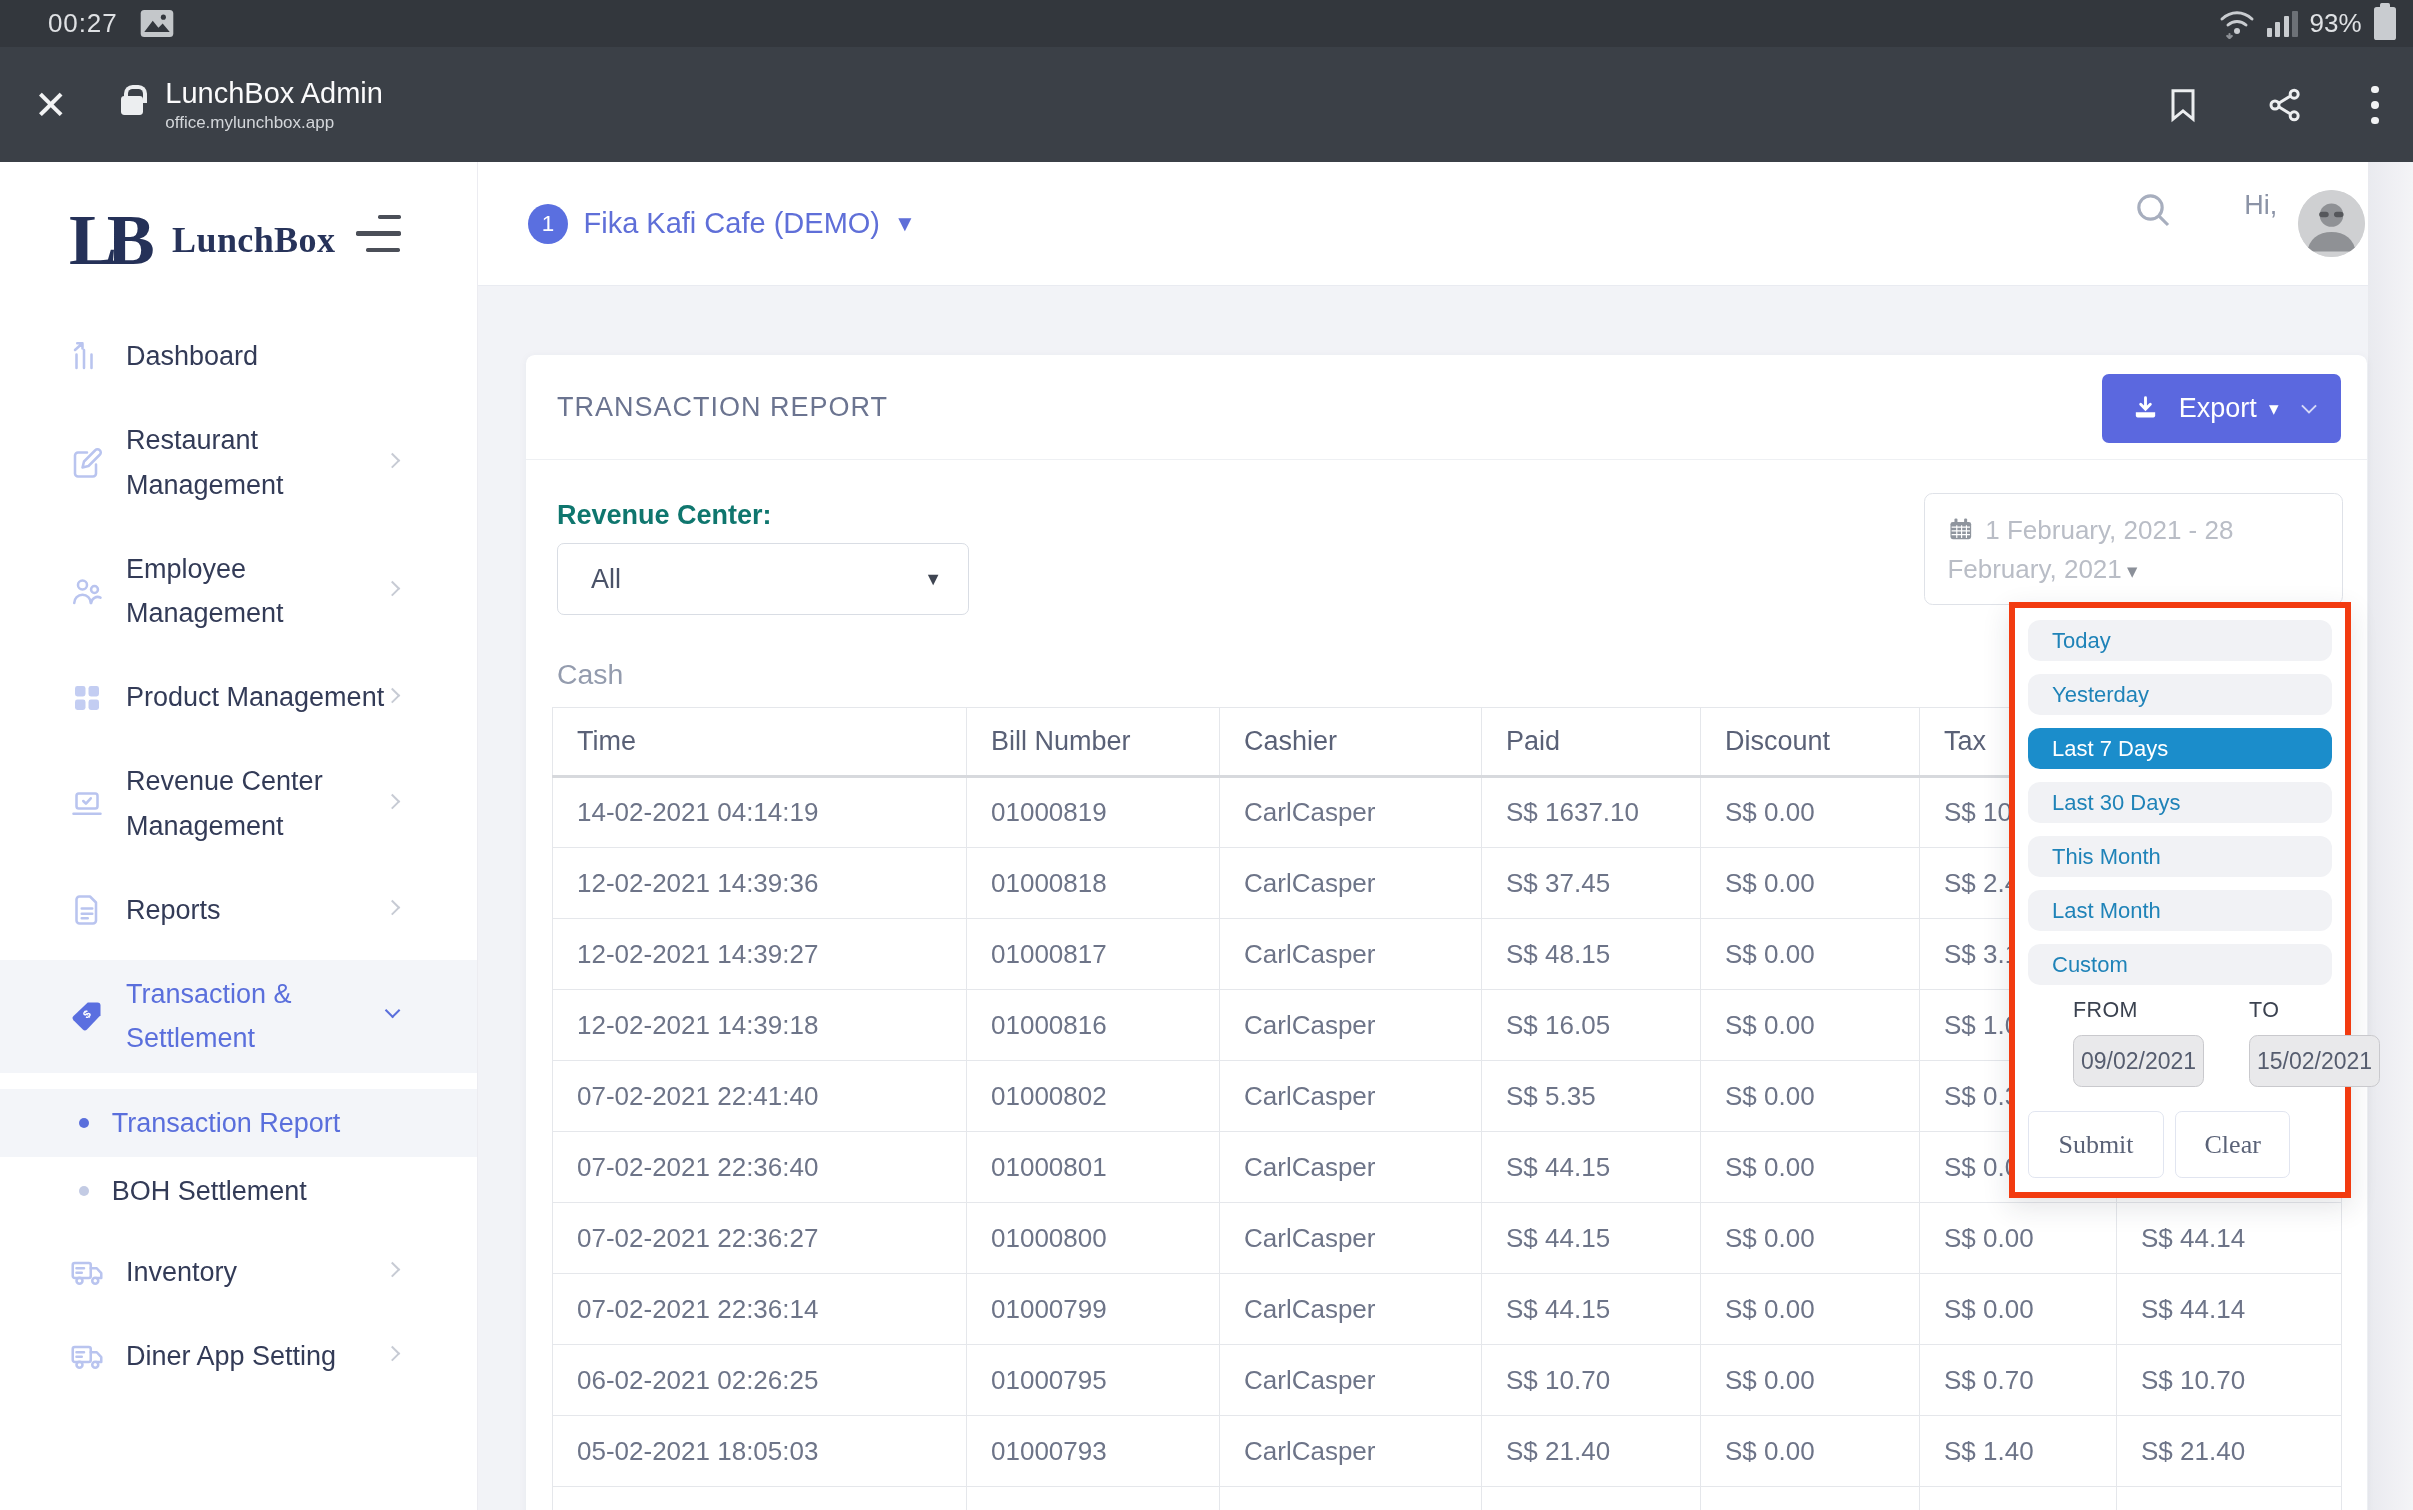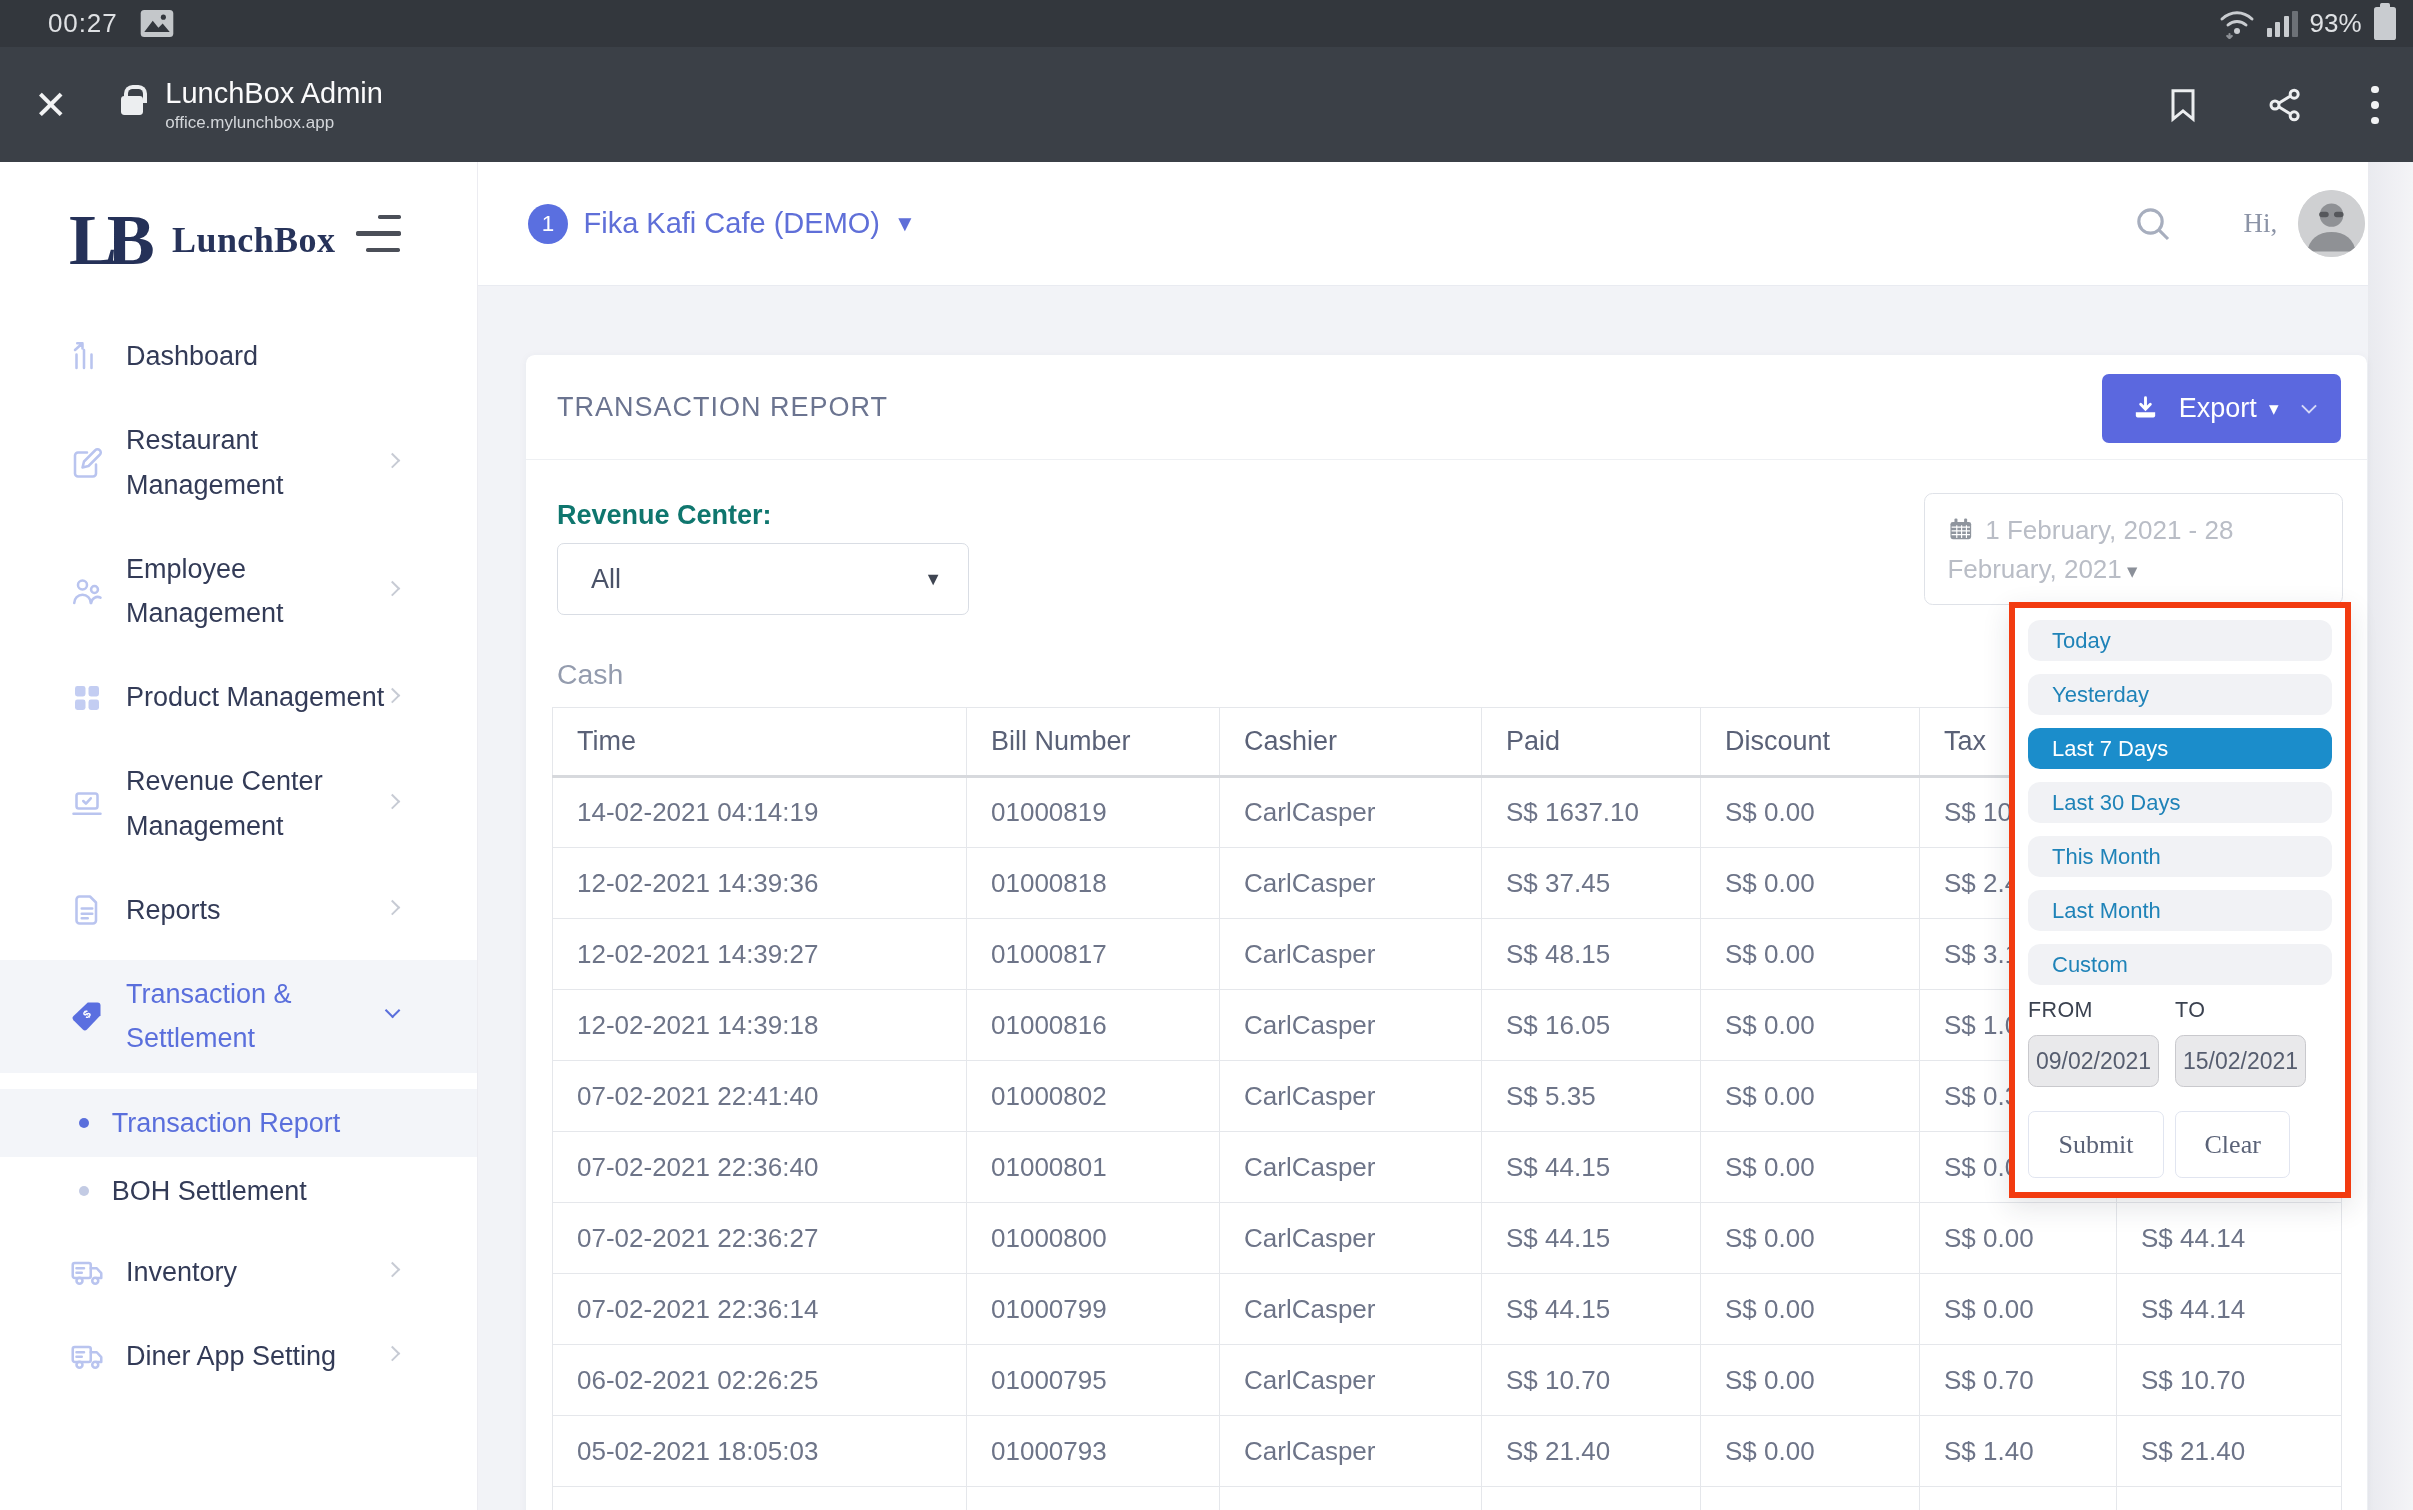--- a/index.html
+++ b/index.html
@@ -65,21 +65,21 @@
   .nav-item.sub.active .bullet { background:#5a6fdc; }
   .nav-item.gap-after { margin-bottom:12px; }
   
   #main { position:absolute; left:478px; top:162px; right:0; bottom:0; background:#f2f3f7; }
   #topbar { position:absolute; left:0; top:0; right:0; height:124px; background:#fff;
     border-bottom:0.9px solid #e9ebf1; display:flex; align-items:center; }
   #rest-badge { margin-left:50px; width:40px; height:40px; border-radius:50%; background:#5a6fe0;
     color:#fff; font-size:22.4px; display:flex; align-items:center; justify-content:center; }
   #rest-name { margin-left:15.5px; font-size:29px; color:#5f6fd8; }
   #rest-caret { margin-left:13.8px; font-size:22.4px; color:#5f6fd8; }
-  #topbar-right { margin-left:auto; margin-right:48px; display:flex; align-items:center;font-family:Liberation Serif, serif; }
+  #topbar-right { margin-left:auto; margin-right:48px; display:flex; align-items:flex-start; }
   #greeting { margin-left:71px; font-size:27px; color:#8b93a6; }
   #avatar { margin-left:20.7px; width:67px; height:67px; border-radius:50%; overflow:hidden;
     background:#d2d3d5; }
   
   #scroll-gutter { position:absolute; right:0; top:0; bottom:0; width:45px;
     background:linear-gradient(to right,#e9eaef,#f4f4f7); }
   
   #card { position:absolute; left:48px; top:193px; width:1841px; height:1172px;
     background:#fff; border-radius:8.6px; box-shadow:0 1.7px 8.6px rgba(40,50,80,.05); }
   #card-header { position:absolute; left:0; top:0; right:0; height:105px;
@@ -113,21 +113,21 @@
   #tx-table td { height:71px; font-size:26px; color:#6d7488; font-weight:400; }
   
   #date-picker { position:absolute; left:1531px; top:440px; width:342px; height:596px;
     background:#fff; border:6px solid #f23b10; box-shadow:0 8.6px 26px rgba(30,40,60,.12); z-index:10;
     padding:12px 13px 0 13px; }
   .dp-option { height:41px; line-height:41px; border-radius:12px; background:#f1f2f5;
     color:#1f83b8; font-size:22px; padding-left:24px; margin-bottom:13px; cursor:pointer;
     overflow:hidden; white-space:nowrap; }
   .dp-option.selected { background:#1b8dcb; color:#fff; }
   #dp-range-row { display:flex; margin-top:6.9px; }
-  .dp-col { width:147px; }
+  .dp-col { width:147px;margin-left:45px; }
   .dp-range-label { font-size:21.5px; color:#3b4250; letter-spacing:0.4px; }
   .dp-date-input { margin-top:12px; width:131px; height:52px; background:#e9e9eb;
     border:1.7px solid #c9c9cd; border-radius:8.6px; font-size:23px; color:#565d6f;
     display:flex; align-items:center; justify-content:center; cursor:text; }
   #dp-buttons { display:flex; margin-top:24px; gap:11.2px; }
   .dp-btn { height:67px; background:#fff; border:1.7px solid #e1e5f0; border-radius:6.9px;
     font-size:26px; color:#5a6277; display:flex; align-items:center; justify-content:center; cursor:pointer;font-family:Liberation Serif, serif; }
   #dp-submit { width:136px; }
   #dp-clear { width:115px; }
 </style>

